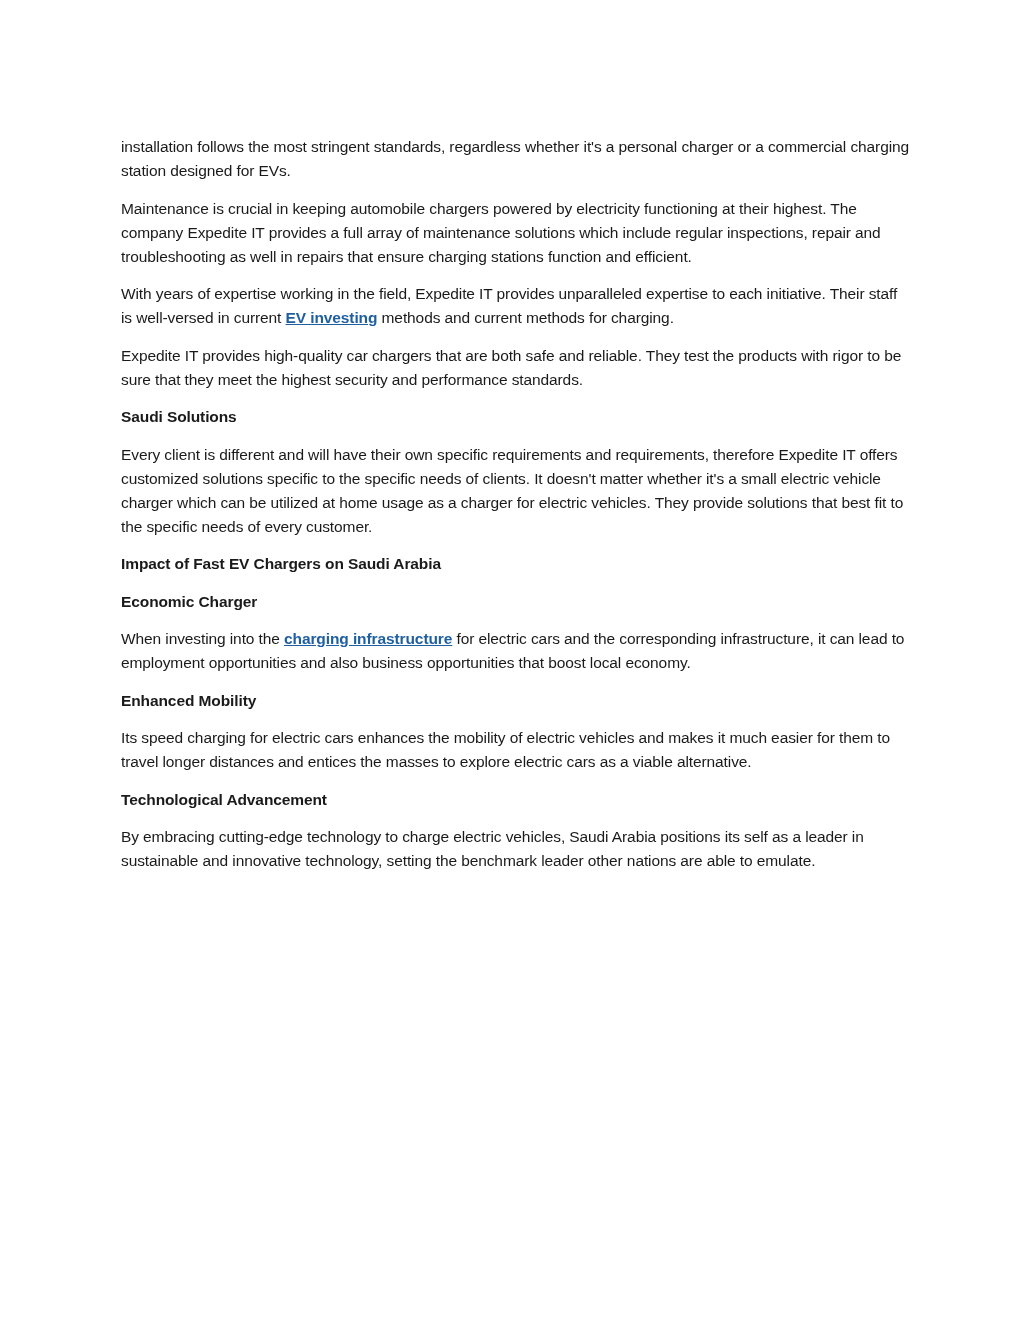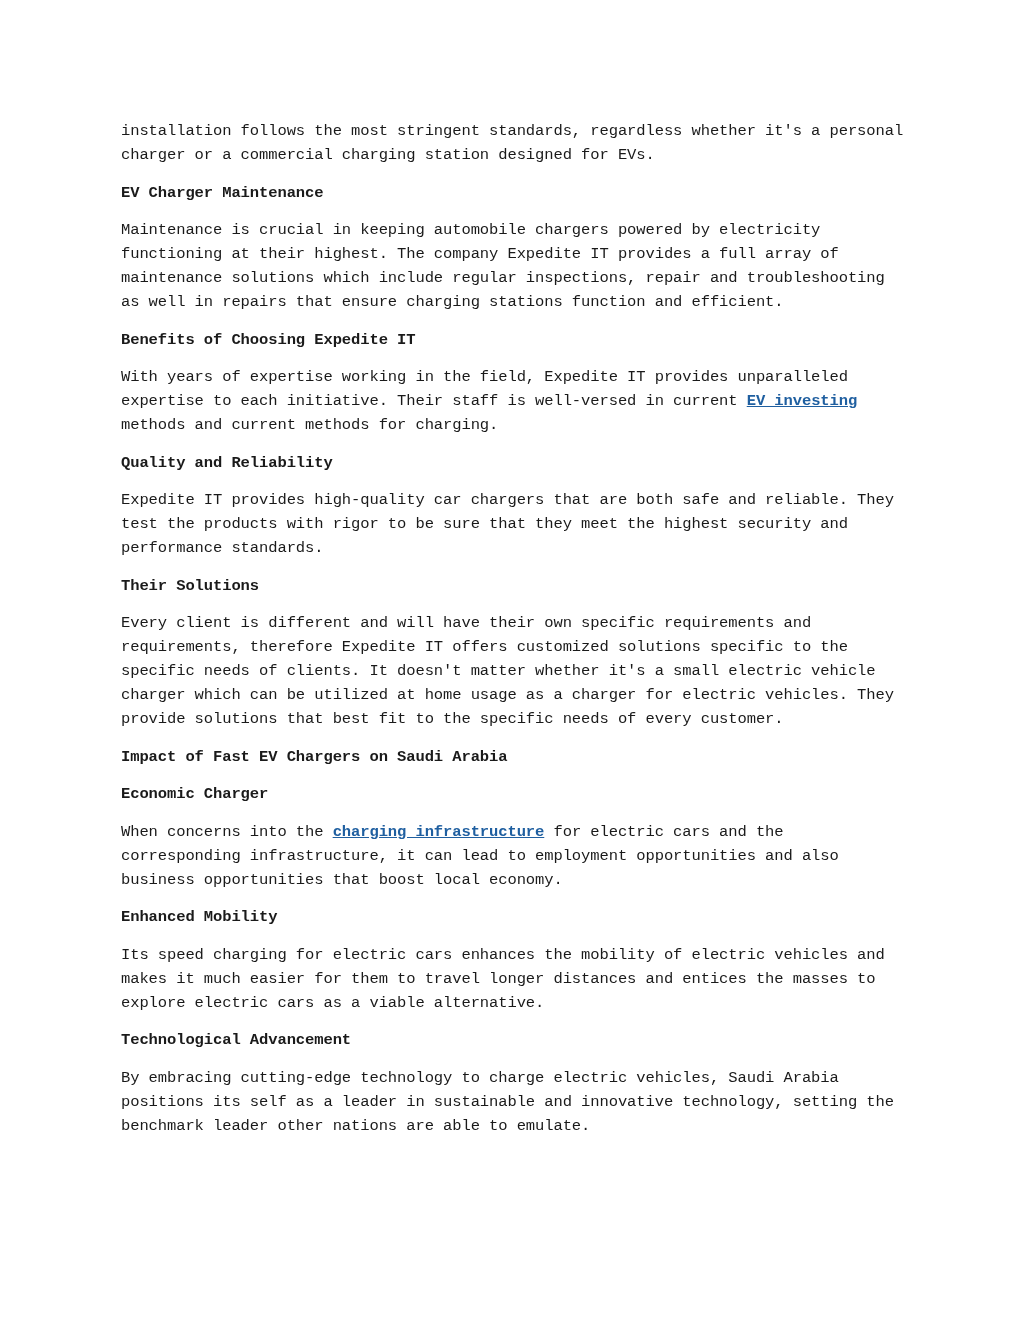--- a/index.html
+++ b/index.html
@@ -1,38 +1,35 @@
 <!DOCTYPE html>
 <html><head>
 <meta charset="utf-8">
 <style>
   html, body { margin: 0; padding: 0; background: #ffffff; }
   body { width: 1024px; height: 1325px; position: relative; overflow: hidden; }
   .page {
-    position: absolute; left: 121px; top: 119px; width: 790px;
-    font-family: Liberation Mono, monospace;
+    position: absolute; left: 121px; top: 135px; width: 790px;
+    font-family: Liberation Sans, sans-serif;
     font-size: 15.5px; color: #1a1a1a; letter-spacing: -0.1px;
   }
   p.body { line-height: 24px; margin: 0 0 13.5px 0; }
   p.head { font-weight: bold; line-height: 24px; margin: 0 0 13.5px 0; }
   a.link { color: #1f5fa0; font-weight: bold; text-decoration: underline; }
 </style>
 </head>
 <body>
 
 <div class="page">
   <p class="body">installation follows the most stringent standards, regardless whether it's a personal charger or a commercial charging station designed for EVs.</p>
-  <p class="head">EV Charger Maintenance</p>
   <p class="body">Maintenance is crucial in keeping automobile chargers powered by electricity functioning at their highest. The company Expedite IT provides a full array of maintenance solutions which include regular inspections, repair and troubleshooting as well in repairs that ensure charging stations function and efficient.</p>
-  <p class="head">Benefits of Choosing Expedite IT</p>
   <p class="body"><span>With years of expertise working in the field, Expedite IT provides unparalleled expertise to each initiative. Their staff is well-versed in current </span><a class="link" href="#">EV investing</a><span> methods and current methods for charging.</span></p>
-  <p class="head">Quality and Reliability</p>
   <p class="body">Expedite IT provides high-quality car chargers that are both safe and reliable. They test the products with rigor to be sure that they meet the highest security and performance standards.</p>
-  <p class="head">Their Solutions</p>
+  <p class="head">Saudi Solutions</p>
   <p class="body">Every client is different and will have their own specific requirements and requirements, therefore Expedite IT offers customized solutions specific to the specific needs of clients. It doesn't matter whether it's a small electric vehicle charger which can be utilized at home usage as a charger for electric vehicles. They provide solutions that best fit to the specific needs of every customer.</p>
   <p class="head">Impact of Fast EV Chargers on Saudi Arabia</p>
   <p class="head">Economic Charger</p>
-  <p class="body"><span>When concerns into the </span><a class="link" href="#">charging infrastructure</a><span> for electric cars and the corresponding infrastructure, it can lead to employment opportunities and also business opportunities that boost local economy.</span></p>
+  <p class="body"><span>When investing into the </span><a class="link" href="#">charging infrastructure</a><span> for electric cars and the corresponding infrastructure, it can lead to employment opportunities and also business opportunities that boost local economy.</span></p>
   <p class="head">Enhanced Mobility</p>
   <p class="body">Its speed charging for electric cars enhances the mobility of electric vehicles and makes it much easier for them to travel longer distances and entices the masses to explore electric cars as a viable alternative.</p>
   <p class="head">Technological Advancement</p>
   <p class="body">By embracing cutting-edge technology to charge electric vehicles, Saudi Arabia positions its self as a leader in sustainable and innovative technology, setting the benchmark leader other nations are able to emulate.</p>
 </div>
 
 </body></html>

